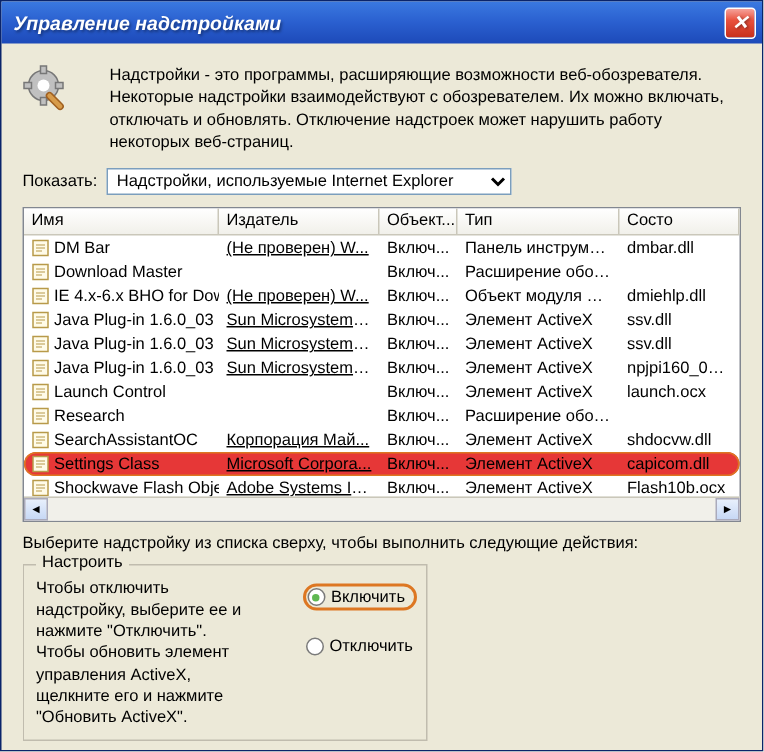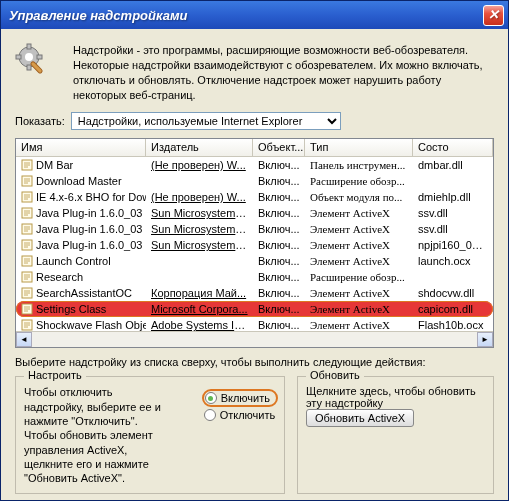--- a/index.html
+++ b/index.html
@@ -17,33 +17,33 @@
   .list-box { border: 1px solid #828790; background: #fff; height: 210px; display: flex; flex-direction: column; }
   .list-header { display: flex; background: linear-gradient(to bottom, #fff, #f1f0ea); border-bottom: 1px solid #cac7ba; font-size: 11px; height: 18px; flex-shrink: 0;}
   .list-header .col { padding: 2px 5px; border-right: 1px solid #cac7ba; overflow: hidden; white-space: nowrap; cursor: default;}
   .col-name { width: 130px; } .col-pub { width: 107px; } .col-stat { width: 52px; } .col-type { width: 108px; } .col-file { flex: 1; }
   .list-body { flex: 1; overflow-y: auto; overflow-x: hidden; }
   .row { display: flex; height: 16px; font-size: 11px; align-items: center; cursor: default; }
   .row.selected { background: #e63737; color: #000; }
   .row.highlighted { outline: 1.5px solid #d72; outline-offset: -1px; border-radius: 8px; }
   .row .cell { padding: 0 5px; overflow: hidden; white-space: nowrap; text-overflow: ellipsis; }
   .row .cell.name { width: 130px; display: flex; align-items: flex-end; gap: 3px;}
-  .row .cell.pub { width: 107px; text-decoration: underline; } .row .cell.stat { width: 52px; } .row .cell.type { width: 108px; font-family: Liberation Serif, serif; } .row .cell.file { flex: 1; }
+  .row .cell.pub { width: 107px; text-decoration: underline; } .row .cell.stat { width: 52px; } .row .cell.type { width: 108px; } .row .cell.file { flex: 1; }
   .file-icon { width: 12px; height: 12px; flex-shrink: 0; display: inline-block; }
   .scroll-h { height: 16px; background: #f1f0ea; border-top: 1px solid #cac7ba; display:flex; align-items:center; flex-shrink:0;}
   .scroll-h .sb-btn { width:16px; height:15px; background:linear-gradient(to bottom,#e8f0fc,#c7d8f5); border:1px solid #aab; font-size:8px; text-align:center; line-height:13px; cursor:default;}
   .scroll-h .sb-track { flex:1; height:15px; background:#f1f0ea;}
   .instruction { font-size: 11px; }
   .panels { display: flex; gap: 12px; }
   .panel { border: 1px solid #c0bcae; padding: 8px; position: relative; flex: 1; }
   .panel-title { position: absolute; top: -8px; left: 8px; background: #ece9d8; padding: 0 4px; font-size: 11px; }
   .panel-left { width: 270px; flex: initial; }
   .panel-left .desc { font-size: 11px; width: 140px; float:left; line-height:1.3;}
   .radio-group { float: right; margin-top: 6px; }
-  .radio-item { display: flex; align-items: center; gap: 4px; font-size: 11px; margin-bottom: 4px; cursor: default;}
+  .radio-item { display: flex; align-items: center; gap: 4px; font-size: 11px; margin-bottom: 20px; cursor: default;}
   .radio-item.hl { outline: 2px solid #d72; border-radius: 10px; padding: 1px 6px 1px 1px; }
   .radio { width:12px; height:12px; border:1px solid #7a7a7a; border-radius:50%; display:inline-flex; align-items:center; justify-content:center; background:#fff;}
   .radio.on::after { content:""; width:5px; height:5px; background:#5fb852; border-radius:50%;}
   .btn { font-size: 11px; padding: 2px 8px; border: 1px solid #888; background: linear-gradient(to bottom, #fff, #eee 45%, #ddd); border-radius:3px; cursor:default; display:inline-block;}
 </style>
 </head>
 <body>
 
 <div class="window">
   <div class="titlebar">
@@ -240,21 +240,16 @@
             <span class="radio on"></span>
             <span>Включить</span>
           </div>
           <div class="radio-item">
             <span class="radio"></span>
             <span>Отключить</span>
           </div>
         </div>
         <div style="clear:both"></div>
       </div>
-      <div class="panel">
-        <div class="panel-title">Обновить</div>
-        <span class="desc">Щелкните здесь, чтобы обновить эту надстройку</span>
-        <span class="btn">Обновить ActiveX</span>
-      </div>
     </div>
 
   </div>
 </div>
 
 </body></html>

